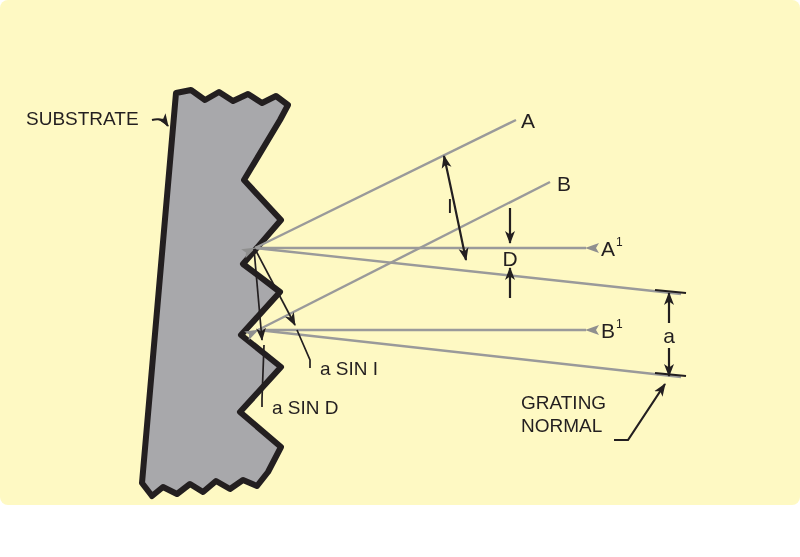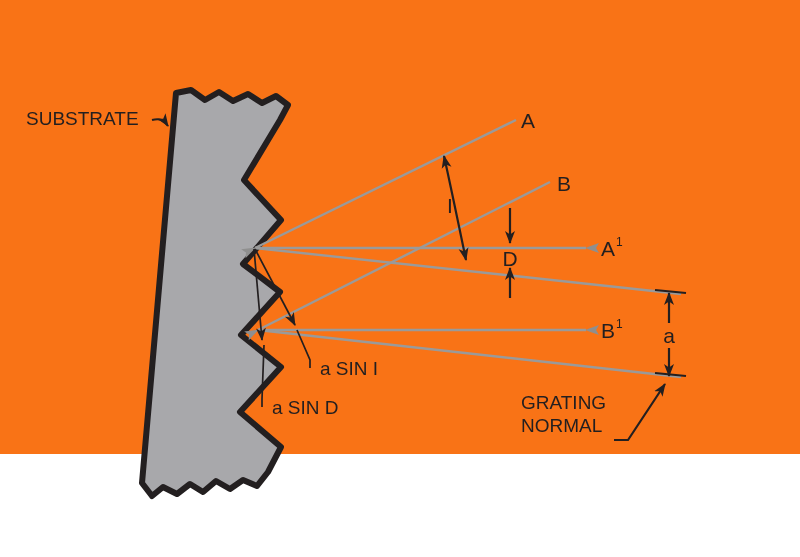--- a/index.html
+++ b/index.html
@@ -9,22 +9,23 @@
   }
   body {
     width: 800px;
     height: 557px;
     font-family: "Liberation Sans", sans-serif;
     overflow: hidden;
   }
   #diagram-root {
     position: relative;
     width: 800px;
-    height: 454px;
-    background: #f97316;
+    height: 505px;
+    background: #fef9c3;
+    border-radius: 8px;
   }
   svg.figure {
     position: absolute;
     top: 0;
     left: 0;
     width: 800px;
     height: 557px;
   }
   text {
     font-family: "Liberation Sans", sans-serif;

